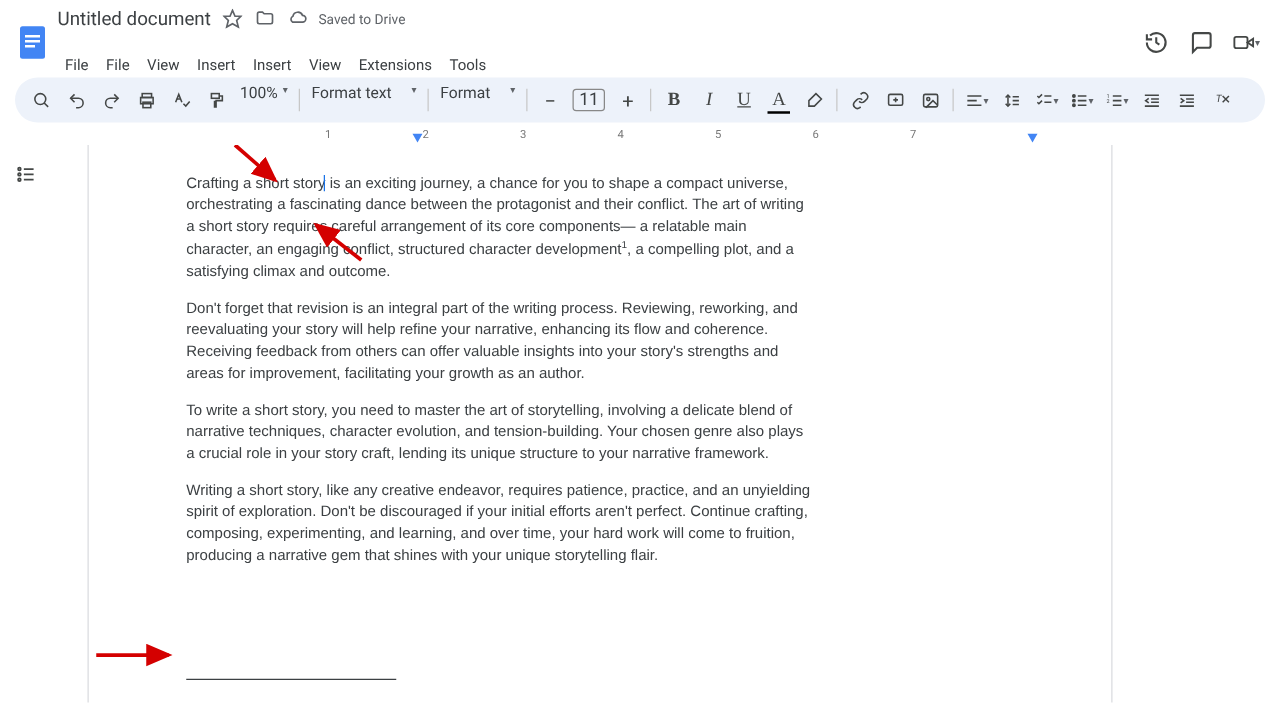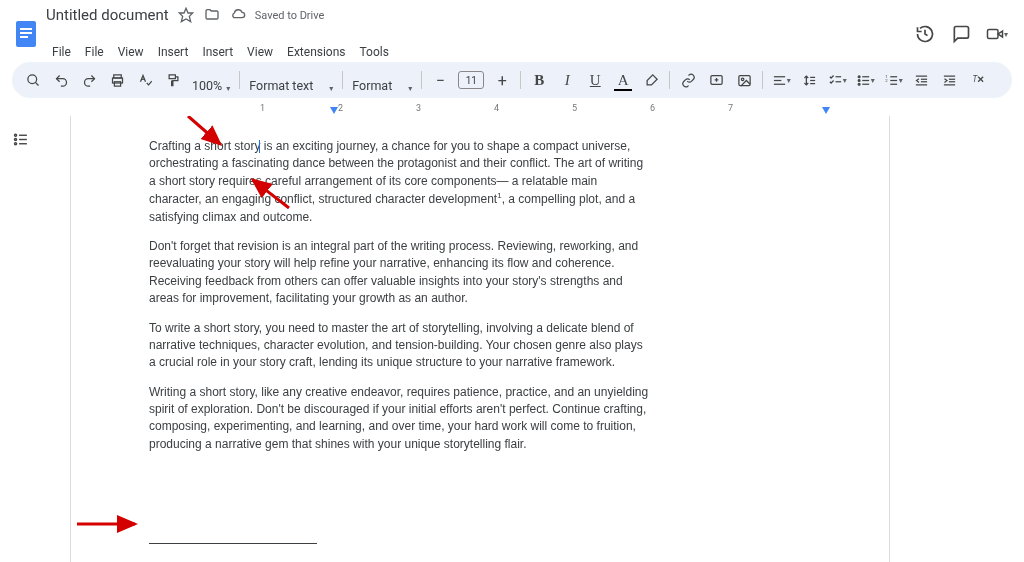--- a/index.html
+++ b/index.html
@@ -13,23 +13,23 @@
 .title-icon{width:18px;height:18px;display:flex;align-items:center;justify-content:center;color:#5f6368;}
 .saved{font-size:11px;color:#5f6368;}
 .menus{display:flex;gap:2px;margin-top:18px;}
 .menu{font-size:12px;color:#3c4043;padding:3px 6px;border-radius:4px;}
 .hdr-right{display:flex;align-items:center;gap:14px;margin-right:4px;}
 .hdr-icon{width:22px;height:22px;display:flex;align-items:center;justify-content:center;color:#444746;}
 .toolbar-wrap{padding:0 12px 4px 12px;}
 .toolbar{display:flex;align-items:center;background:#edf2fa;border-radius:22px;padding:3px 8px;height:36px;gap:2px;}
 .tb-btn{width:26px;height:26px;display:flex;align-items:center;justify-content:center;color:#444746;border-radius:4px;}
 .tb-sep{width:1px;height:18px;background:#c7c7c7;margin:0 3px;}
-.tb-sel{display:flex;align-items:flex-end;font-size:12.5px;color:#3c4043;padding:0 4px;height:26px;gap:4px;}
+.tb-sel{display:flex;align-items:flex-start;font-size:12.5px;color:#3c4043;padding:0 4px;height:26px;gap:4px;}
 .chev{font-size:8px;color:#5f6368;}
-.fs-box{width:26px;height:18px;border:1px solid #888;border-radius:3px;display:flex;align-items:center;justify-content:center;font-size:10px;margin:0 3px;}
+.fs-box{width:26px;height:18px;border:1px solid #888;border-radius:3px;display:flex;align-items:center;justify-content:center;font-size:14px;margin:0 3px;}
 .fmt{font-family:"Times New Roman",serif;font-size:15px;}
 .bold{font-weight:bold;}
 .ital{font-style:italic;}
 .ul{text-decoration:underline;}
 .tc{position:relative;}
 .tc::after{content:"";position:absolute;bottom:2px;left:4px;right:4px;height:2px;background:#000;}
 .ruler-area{position:relative;height:14px;background:#fff;}
 .ruler{position:absolute;left:260px;right:120px;height:14px;background:#fff;font-size:9px;color:#777;}
 .ruler-unit{position:absolute;top:1px;}
 .indent-marker{position:absolute;top:5px;width:0;height:0;border-left:4px solid transparent;border-right:4px solid transparent;border-top:7px solid #4285f4;}

